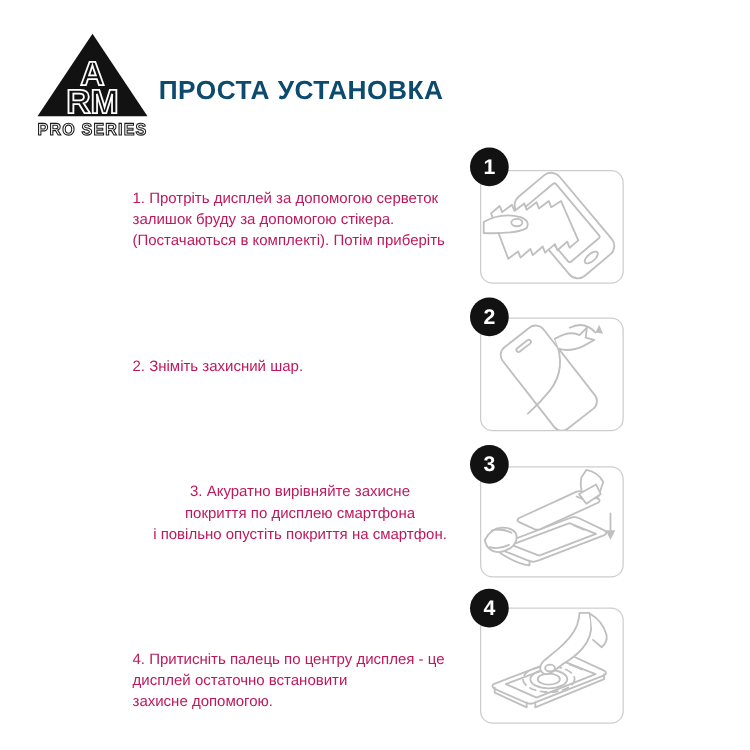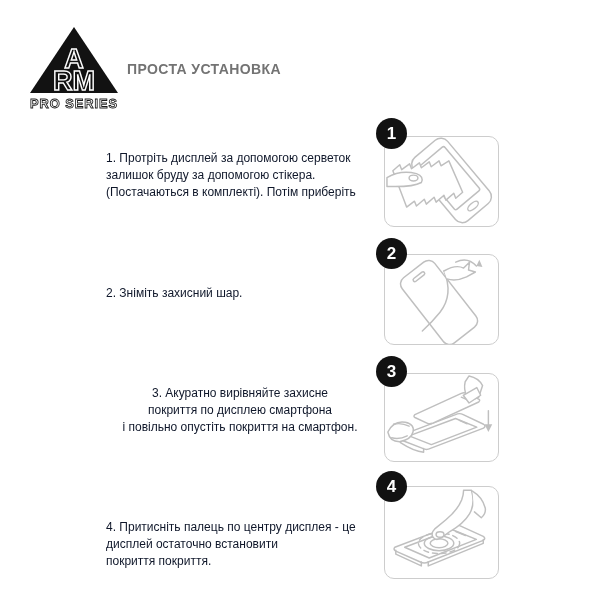--- a/index.html
+++ b/index.html
@@ -5,26 +5,26 @@
   html,body{margin:0;padding:0;background:#ffffff;}
   .page{
     position:relative;width:600px;height:600px;background:#ffffff;overflow:hidden;
     font-family:"Liberation Sans",sans-serif;
   }
   
   .logo{position:absolute;left:28px;top:26px;width:92px;height:86px;}
   
   .title{
     position:absolute;left:127px;top:61px;
-    font-size:14px;font-weight:700;letter-spacing:0.4px;color:#737373;white-space:nowrap;
+    font-size:21px;font-weight:700;letter-spacing:0.4px;color:#0c4a6e;white-space:nowrap;
   }
   
   .step-text{
     position:absolute;left:106px;width:268px;
-    font-size:12px;line-height:17px;color:#0f172a;font-weight:500;
+    font-size:12px;line-height:17px;color:#be185d;font-weight:500;
   }
   .step-text div{white-space:nowrap;}
   #text-1{top:150px;}
   #text-2{top:285px;}
   #text-3{top:385px;text-align:center;}
   #text-4{top:519px;}
   
   .illus-box{
     position:absolute;left:384px;width:115px;
     border:1.6px solid #cdcdcd;border-radius:10px;background:#fff;box-sizing:border-box;
@@ -127,21 +127,21 @@
 
         <path d="M106,38 V53"></path>
         <polygon points="102,52 110,52 106,60" fill="#bfbfbf" stroke="none"></polygon>
       </g>
     </svg>
   </div>
 
   <div class="step-text" id="text-4">
     <div>4. Притисніть палець по центру дисплея - це</div>
     <div>дисплей остаточно встановити</div>
-    <div>покриття покриття.</div>
+    <div>захисне допомогою.</div>
   </div>
   <div class="badge" id="badge-4">4</div>
   <div class="illus-box" id="box-4">
     <svg viewBox="0 0 115 90">
       <g stroke="#bfbfbf" stroke-width="1.5" fill="none" stroke-linejoin="round" stroke-linecap="round">
 
         <path fill="#ffffff" d="M10,60 L68,38 Q72,36 76,38 L100,49 Q103,51 100,53 L44,75 Q40,77 36,75 L11,64 Q8,62 10,60 Z"></path>
         <path d="M20,60 L68,42 93,52 45,71 Z"></path>
         <path d="M72,44 l10,4"></path>
         <path d="M11,63 v4 l26,12 v-4 M100,52 v4 l-56,23 v-4"></path>

